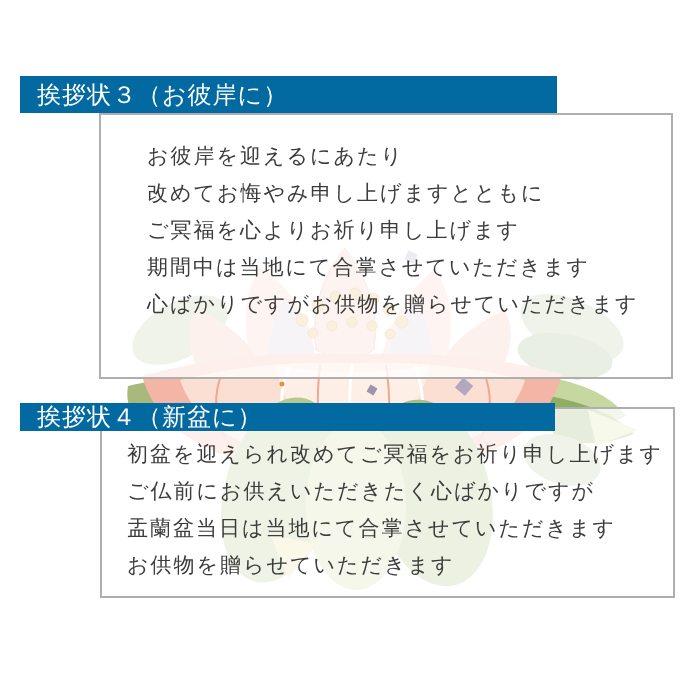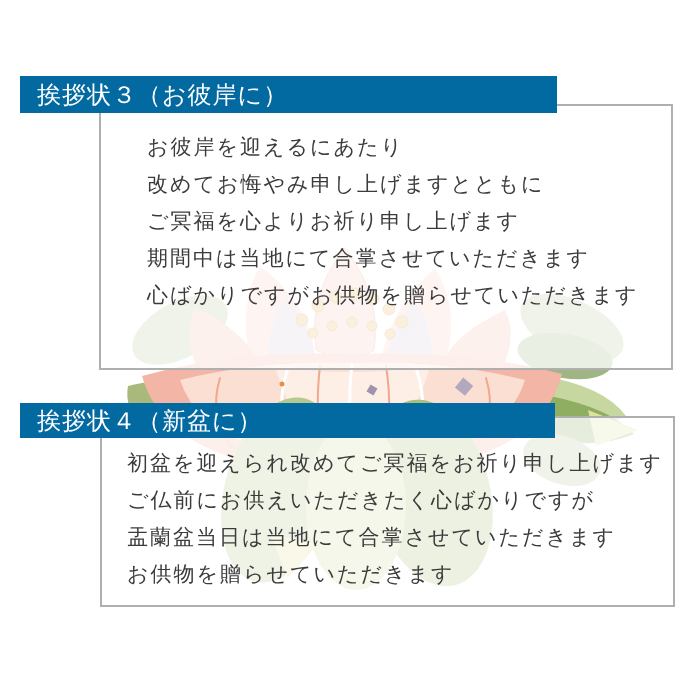--- a/index.html
+++ b/index.html
@@ -13,38 +13,38 @@
   
   .lotus{position:absolute;left:110px;top:238px;width:530px;height:352px;z-index:0;}
 
   
   .text-box{
     position:absolute;z-index:2;
     background:rgba(255,255,255,0.78);
     border:2px solid #afafaf;
     box-sizing:border-box;
   }
-  .box-1{left:99px;top:104px;width:574px;height:266px;padding:22px 10px 0 46px;}
-  .box-2{left:100px;top:416px;width:575px;height:191px;padding:26px 10px 0 25px;}
+  .box-1{left:99px;top:113px;width:574px;height:266px;padding:22px 10px 0 46px;}
+  .box-2{left:100px;top:407px;width:575px;height:191px;padding:26px 10px 0 25px;}
   .greeting-line{
     font-size:21px;line-height:37px;color:#3b3b3b;
     letter-spacing:2px;white-space:nowrap;
     font-family:"Liberation Sans","DejaVu Sans",sans-serif;
   }
 
   
   .section-bar{
     position:absolute;z-index:3;background:#0369a1;color:#ffffff;
     font-family:"Liberation Serif","DejaVu Serif",serif;
     display:flex;align-items:center;
     padding-left:17px;box-sizing:border-box;
     font-size:24px;letter-spacing:1px;white-space:nowrap;
   }
   .bar-1{left:20px;top:76px;width:537px;height:37px;}
-  .bar-2{left:20px;top:403px;width:535px;height:35px;}
+  .bar-2{left:20px;top:403px;width:535px;height:28px;}
 </style>
 </head>
 <body>
 
 <div class="canvas">
 
   <svg class="lotus" viewBox="0 0 530 352" aria-hidden="true">
 
     <ellipse cx="70" cy="92" rx="52" ry="28" transform="rotate(-28 70 92)" fill="#b9c9a0"></ellipse>
     <ellipse cx="462" cy="90" rx="55" ry="28" transform="rotate(24 462 90)" fill="#b9c9a0"></ellipse>

